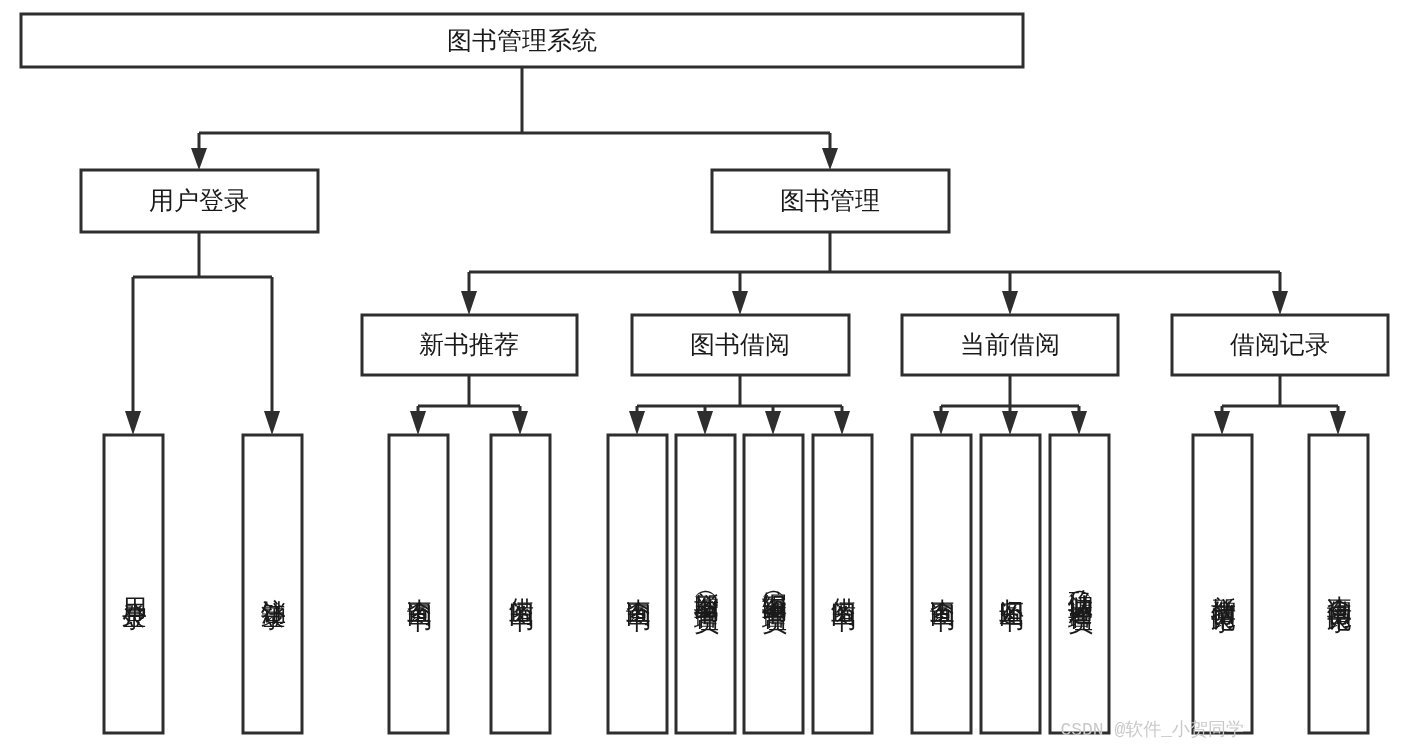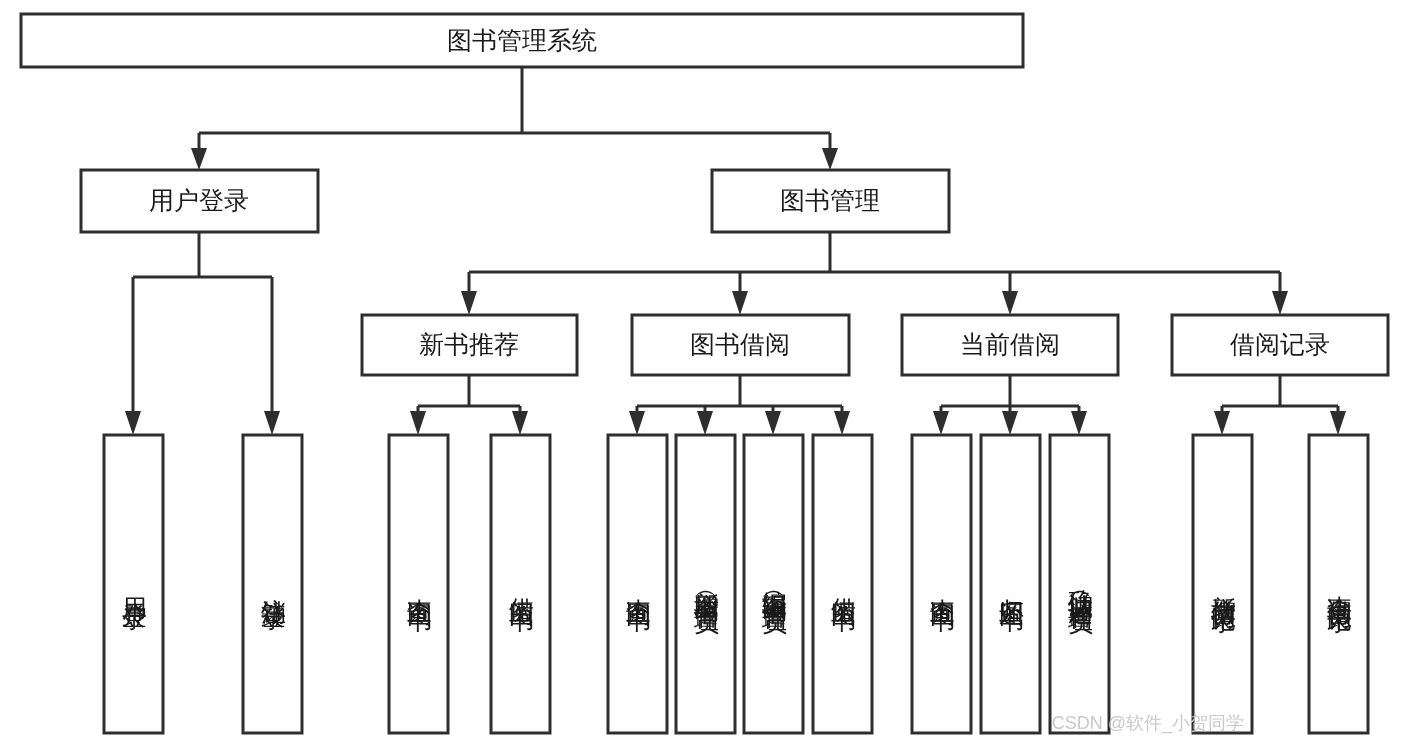--- a/index.html
+++ b/index.html
@@ -51,22 +51,22 @@
   }
   .label-v {
     font-size: 25px;
     writing-mode: vertical-rl;
     text-orientation: upright;
     letter-spacing: 3px;
   }
   .watermark {
     position: absolute;
     right: 8px;
-    bottom: 12px;
-    font-family: Liberation Sans, sans-serif;
+    bottom: 6px;
+    font-family: Liberation Mono, monospace;
     font-size: 18px;
     color: #c9c9c9;
     white-space: nowrap;
     user-select: none;
   }
 </style>
 </head>
 <body>
 
 <div id="diagram-root">

